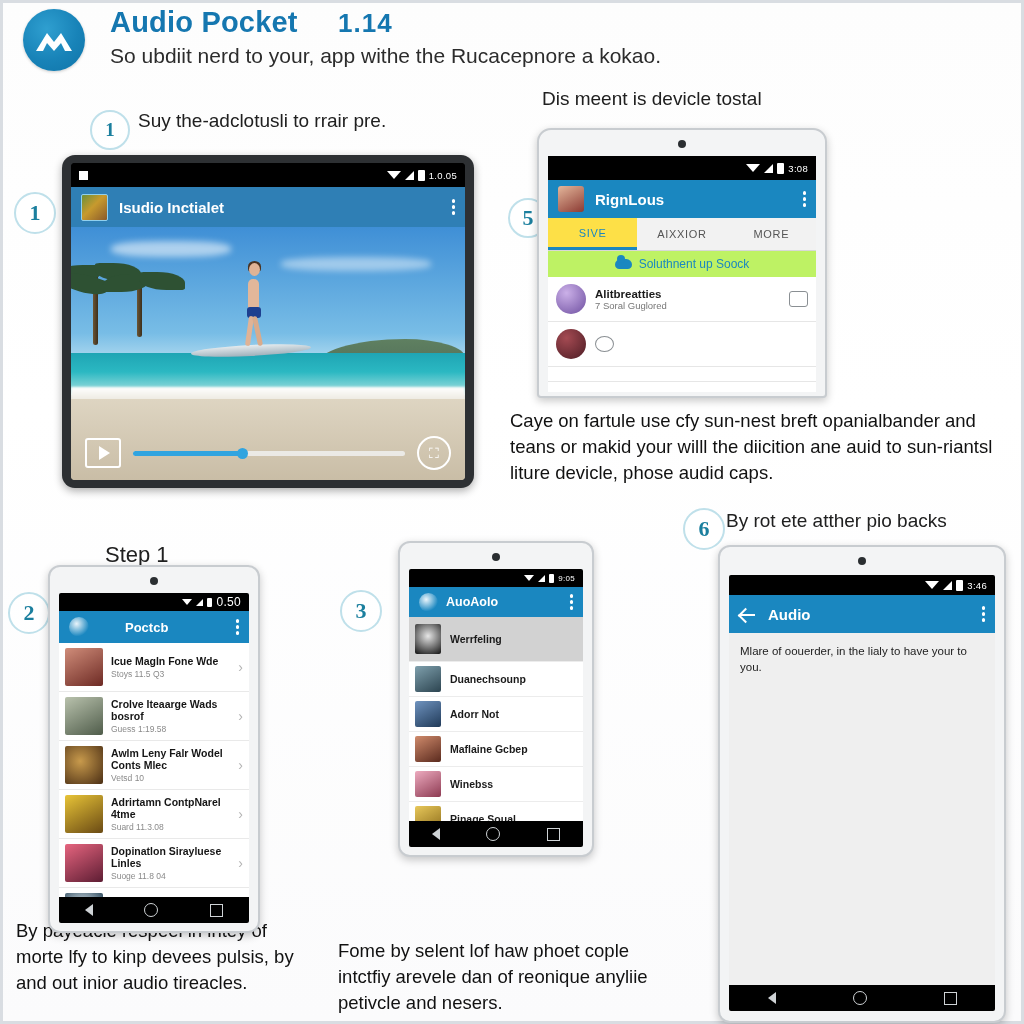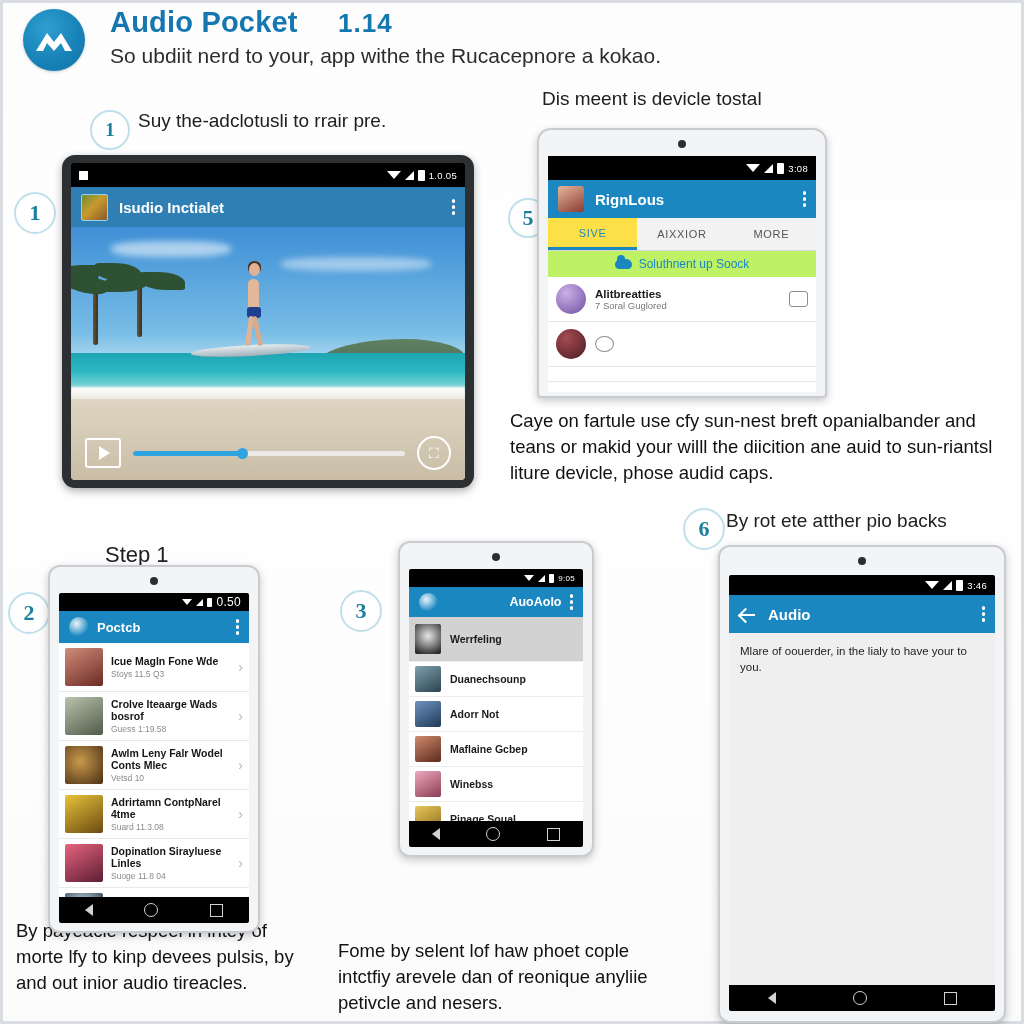--- a/index.html
+++ b/index.html
@@ -291,21 +291,21 @@
       <span></span>
       <span class="sbar-r">
         <span class="wifi" style="border-left-width:5px;border-right-width:5px;border-top-width:6px;"></span>
         <span class="sig" style="border-left-width:7px;border-bottom-width:7px;"></span>
         <span class="bat" style="width:5px;height:9px;"></span>
         <span class="clock" style="font-size:12px;">0.50</span>
       </span>
     </div>
     <div class="appbar" style="background:#1a87c0;height:32px;gap:8px;">
       <span style="width:20px;height:20px;border-radius:50%;background:radial-gradient(circle at 38% 34%,#e9f4fa,#1a87c0 70%);"></span>
-      <span class="appbar-title" style="font-size:13px;">Poctcb</span>
+      <span class="appbar-title" style="font-size:13px;margin-left:28px;">Poctcb</span>
       <span class="kebab">
           <i></i>
           <i></i>
           <i></i>
         </span>
     </div>
     <div class="lrow">
       <span class="lthumb" style="background:linear-gradient(150deg,#d08d7a,#6d2a24);"></span>
       <span class="row-txt">
         <span class="lt" style="display:block;">Icue Magln Fone Wde</span>
@@ -367,21 +367,21 @@
       <span></span>
       <span class="sbar-r">
         <span class="wifi" style="border-left-width:5px;border-right-width:5px;border-top-width:6px;"></span>
         <span class="sig" style="border-left-width:7px;border-bottom-width:7px;"></span>
         <span class="bat" style="width:5px;height:9px;"></span>
         <span class="clock" style="font-size:8px;">9:05</span>
       </span>
     </div>
     <div class="appbar" style="background:#1a87c0;height:30px;gap:8px;">
       <span style="width:19px;height:19px;border-radius:50%;background:radial-gradient(circle at 38% 34%,#eaf5fb,#1a87c0 70%);"></span>
-      <span class="appbar-title" style="font-size:12.5px;text-align:right;">AuoAolo</span>
+      <span class="appbar-title" style="font-size:12.5px;">AuoAolo</span>
       <span class="kebab">
           <i></i>
           <i></i>
           <i></i>
         </span>
     </div>
     <div class="mrow sel" style="padding-top:7px;padding-bottom:7px;">
       <span class="mthumb" style="height:30px;background:radial-gradient(circle at 50% 40%,#e6e6e6,#111);"></span>
       <span class="mt">Werrfeling</span>
     </div>

